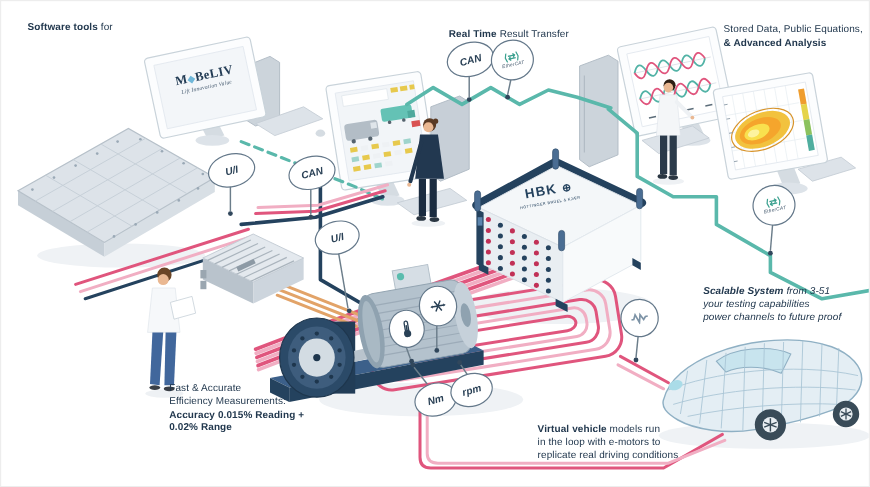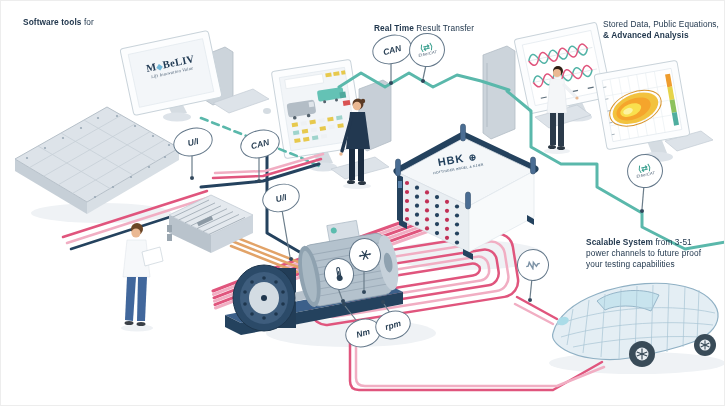--- a/index.html
+++ b/index.html
@@ -510,19 +510,30 @@
 <div class="ann" style="left:22px;top:16px;width:132px;">
   <div><b>Software tools</b><span> for</span></div>
 </div>
 <div class="ann" style="left:373px;top:10px;width:140px;margin-top:12px;">
   <div><b>Real Time</b><span> Result Transfer</span></div>
 </div>
 <div class="ann" style="left:602px;top:18px;width:128px;">
   <div>Stored Data, Public Equations,</div>
   <div><b>&amp; Advanced Analysis</b></div>
 </div>
-<div class="ann" style="left:585px;top:236px;width:138px;">
+<div class="ann" style="left:585px;top:236px;width:138px;font-style:italic;">
   <div><b>Scalable System</b><span> from 3-51</span></div>
+  <div>your testing capabilities</div>
   <div>power channels to future proof</div>
-  <div>your testing capabilities</div>
+</div>
+<div class="ann" style="left:140px;top:317px;width:140px;">
+  <div>Fast &amp; Accurate</div>
+  <div>Efficiency Measurements:</div>
+  <div><b>Accuracy 0.015% Reading +</b></div>
+  <div><b>0.02% Range</b></div>
+</div>
+<div class="ann" style="left:447px;top:351px;width:150px;">
+  <div><b>Virtual vehicle</b><span> models run</span></div>
+  <div>in the loop with e-motors to</div>
+  <div>replicate real driving conditions</div>
 </div>
 
 </div>
 
 </body></html>

